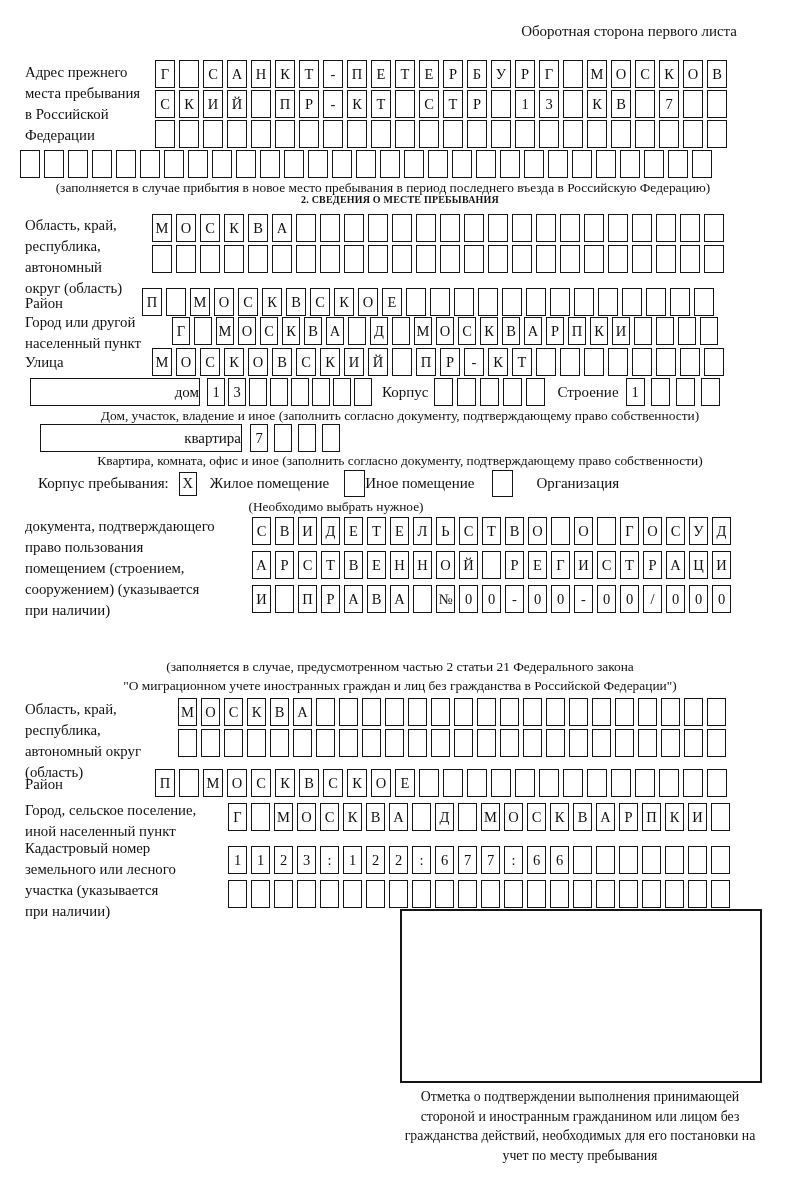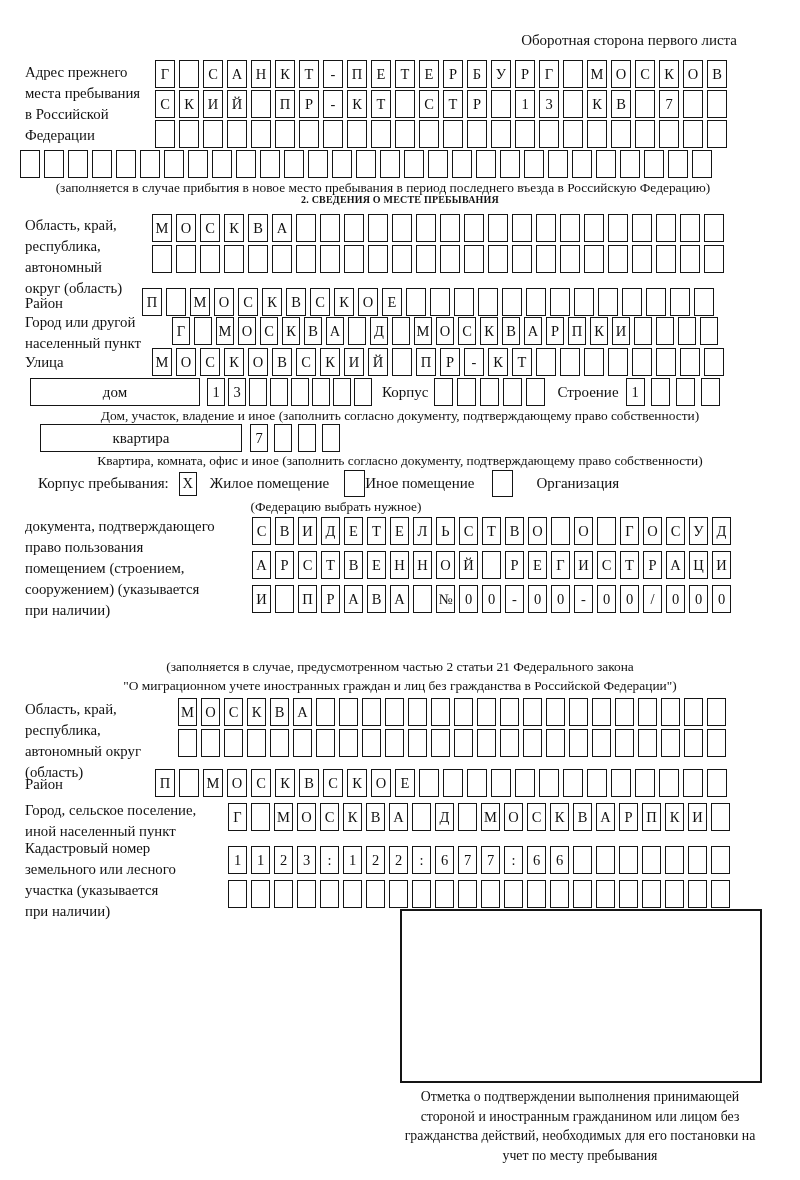--- a/index.html
+++ b/index.html
@@ -11,26 +11,26 @@
   .title{font-size:10px;font-weight:bold;text-align:center;width:800px;left:0;letter-spacing:.2px;}
   .cellrow{display:flex;gap:4px;}
   .cellrow.g3{gap:3px;}
   .cellrow.g6{gap:6px;}
   .cell{box-sizing:content-box;width:18px;height:26px;border:1.7px solid #151515;display:inline-flex;
         align-items:center;justify-content:center;font-size:14.5px;line-height:26px;}
   .sz17 .cell{width:17px;}
   .sz16 .cell{width:16px;}
   .row{display:flex;align-items:center;}
   .widebox{box-sizing:content-box;height:26px;border:1.8px solid #151515;display:flex;align-items:center;
-        justify-content:center;font-size:15px;}
+        justify-content:flex-end;font-size:15px;}
   .inline-label{font-size:15px;white-space:nowrap;}
   .ckbox{box-sizing:content-box;width:19px;height:25px;border:1.7px solid #151515;display:inline-flex;
         align-items:center;justify-content:center;font-size:14.5px;}
   .ckbox.small{width:16px;height:22px;}
-  .headnote{font-size:15px;white-space:nowrap;margin-top:9px;}
+  .headnote{font-size:15px;white-space:nowrap;}
   .stampbox{border:2px solid #151515;background:#fff;}
   .stampnote{font-size:13.8px;line-height:19.5px;text-align:center;}
 </style>
 </head>
 <body>
 
 <div id="page">
 
   <div class="abs headnote" style="top:23px;right:63px">Оборотная сторона первого листа</div>
 
@@ -347,21 +347,21 @@
 
   <div class="abs row" style="left:38px;top:470px">
     <span class="inline-label">Корпус пребывания:</span>
     <span class="ckbox small" style="margin-left:10px">X</span>
     <span class="inline-label" style="margin-left:13px">Жилое помещение</span>
     <span class="ckbox" style="margin-left:15px"></span>
     <span class="inline-label" style="">Иное помещение</span>
     <span class="ckbox" style="margin-left:18px"></span>
     <span class="inline-label" style="margin-left:23px">Организация</span>
   </div>
-  <div class="abs caption" style="left:26px;top:499px;width:620px">(Федерацию выбрать нужное)</div>
+  <div class="abs caption" style="left:26px;top:499px;width:620px">(Необходимо выбрать нужное)</div>
 
   <div class="abs label" style="left:25px;top:516px">
       <div>документа, подтверждающего</div>
       <div>право пользования</div>
       <div>помещением (строением,</div>
       <div>сооружением) (указывается</div>
       <div>при наличии)</div>
     </div>
   <div class="abs cellrow sz17" style="left:252px;top:517px">
       <span class="cell">С</span>

